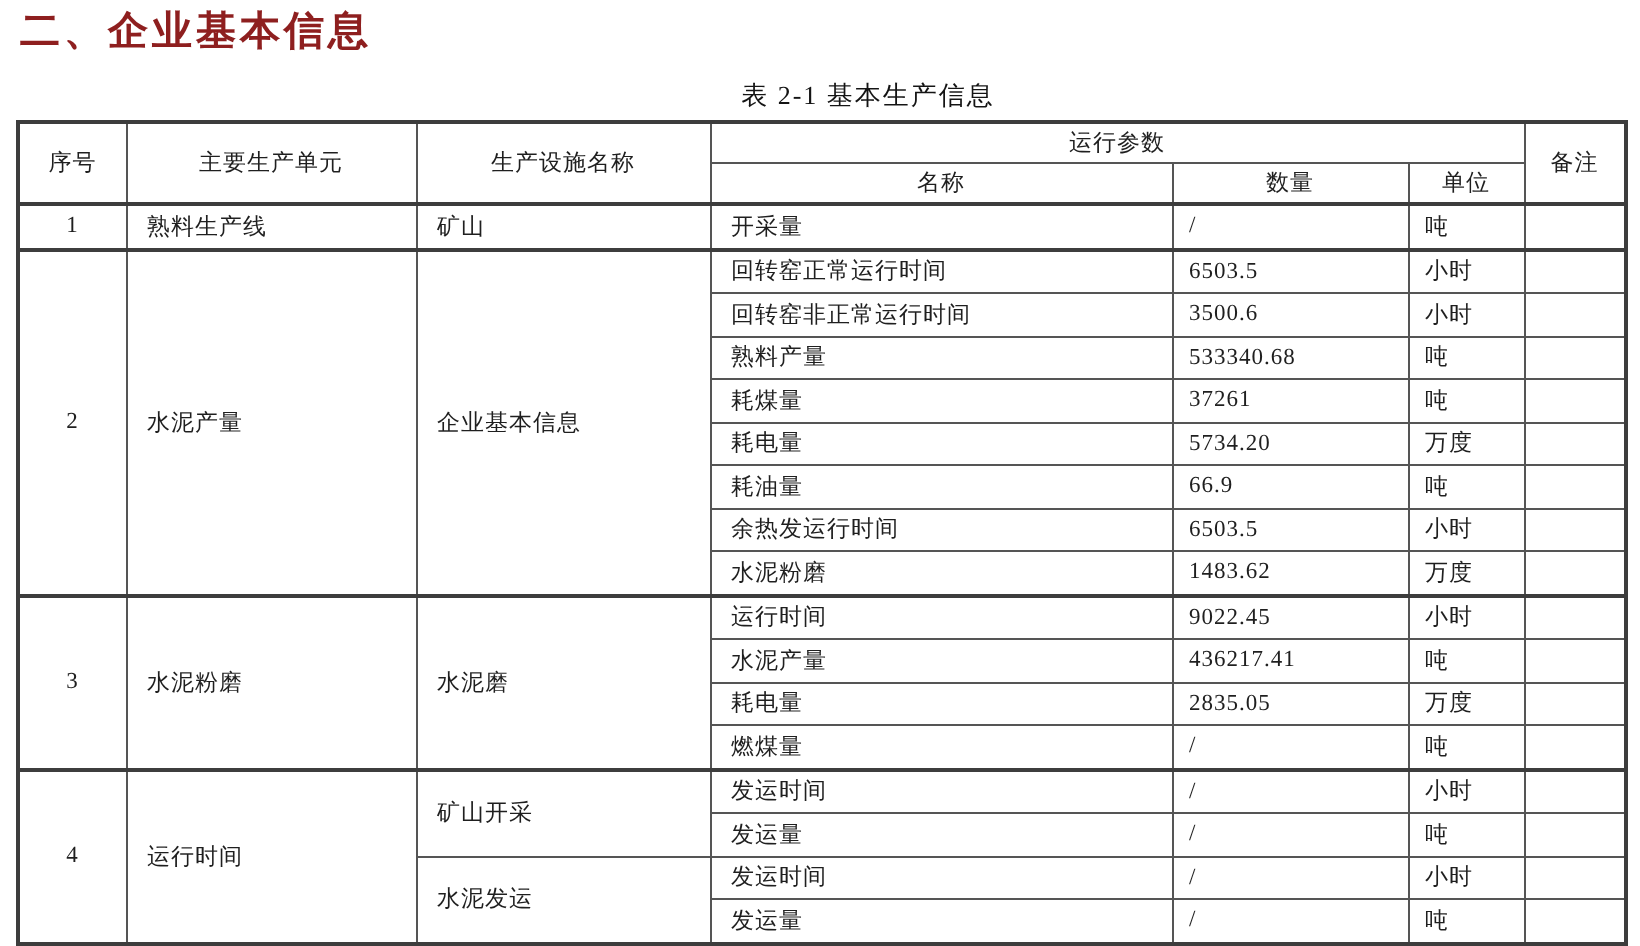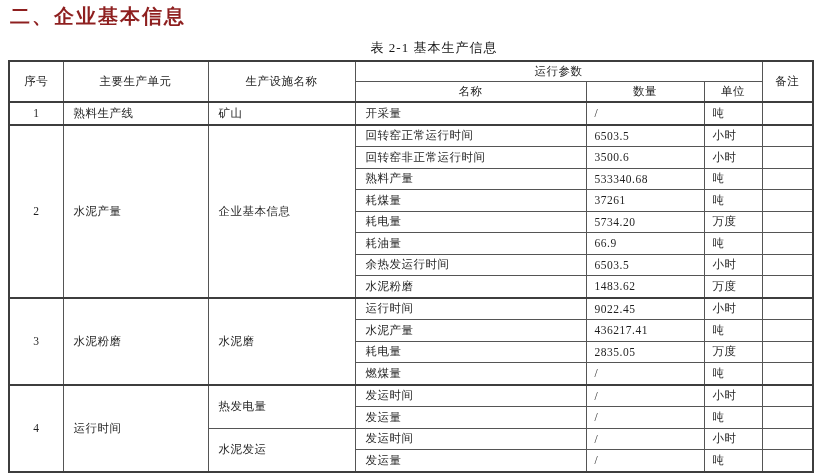--- a/index.html
+++ b/index.html
@@ -169,21 +169,21 @@
         </tr>
         <tr>
           <td>燃煤量</td>
           <td class="qty">/</td>
           <td class="unit">吨</td>
           <td class="remark"></td>
         </tr>
         <tr class="gs">
           <td class="c" rowspan="4">4</td>
           <td rowspan="4">运行时间</td>
-          <td rowspan="2">热发电量</td>
+          <td rowspan="2">矿山开采</td>
           <td>发运时间</td>
           <td class="qty">/</td>
           <td class="unit">小时</td>
           <td class="remark"></td>
         </tr>
         <tr>
           <td>发运量</td>
           <td class="qty">/</td>
           <td class="unit">吨</td>
           <td class="remark"></td>

